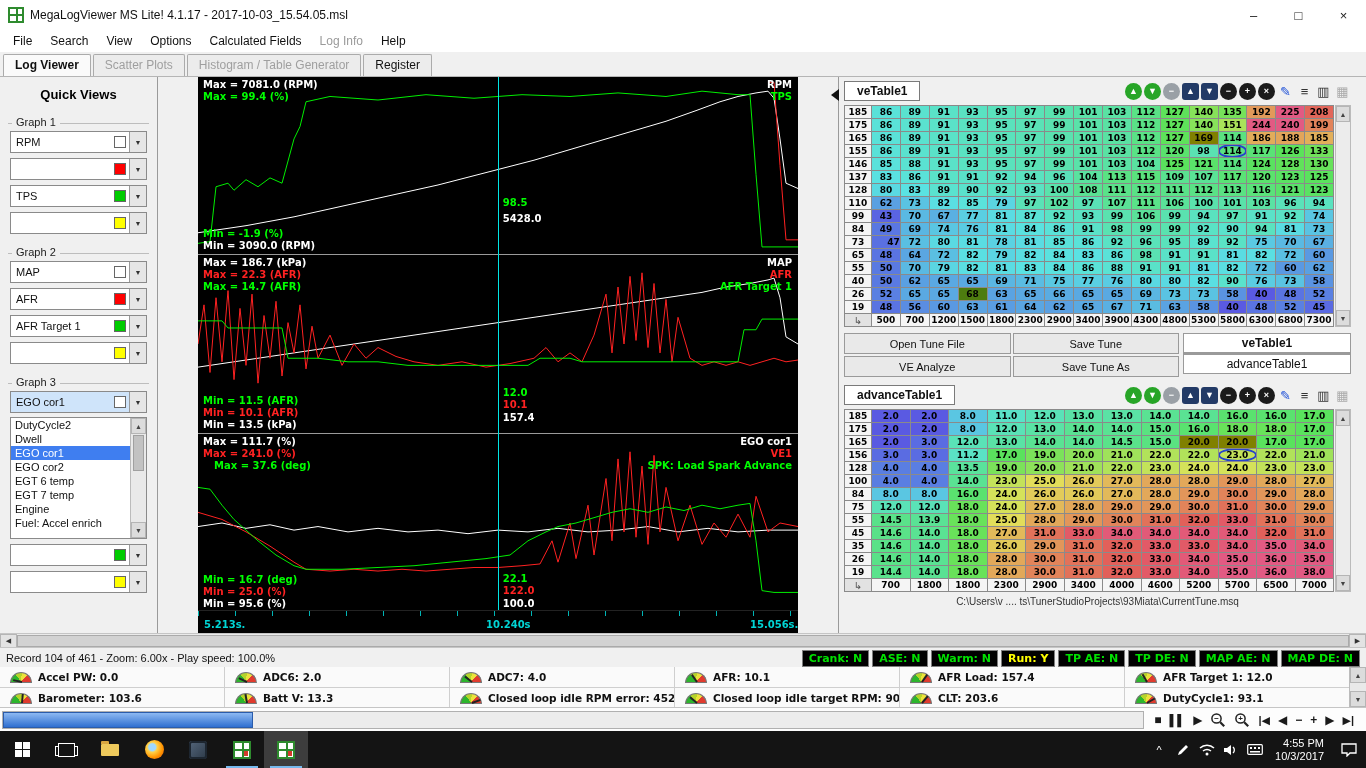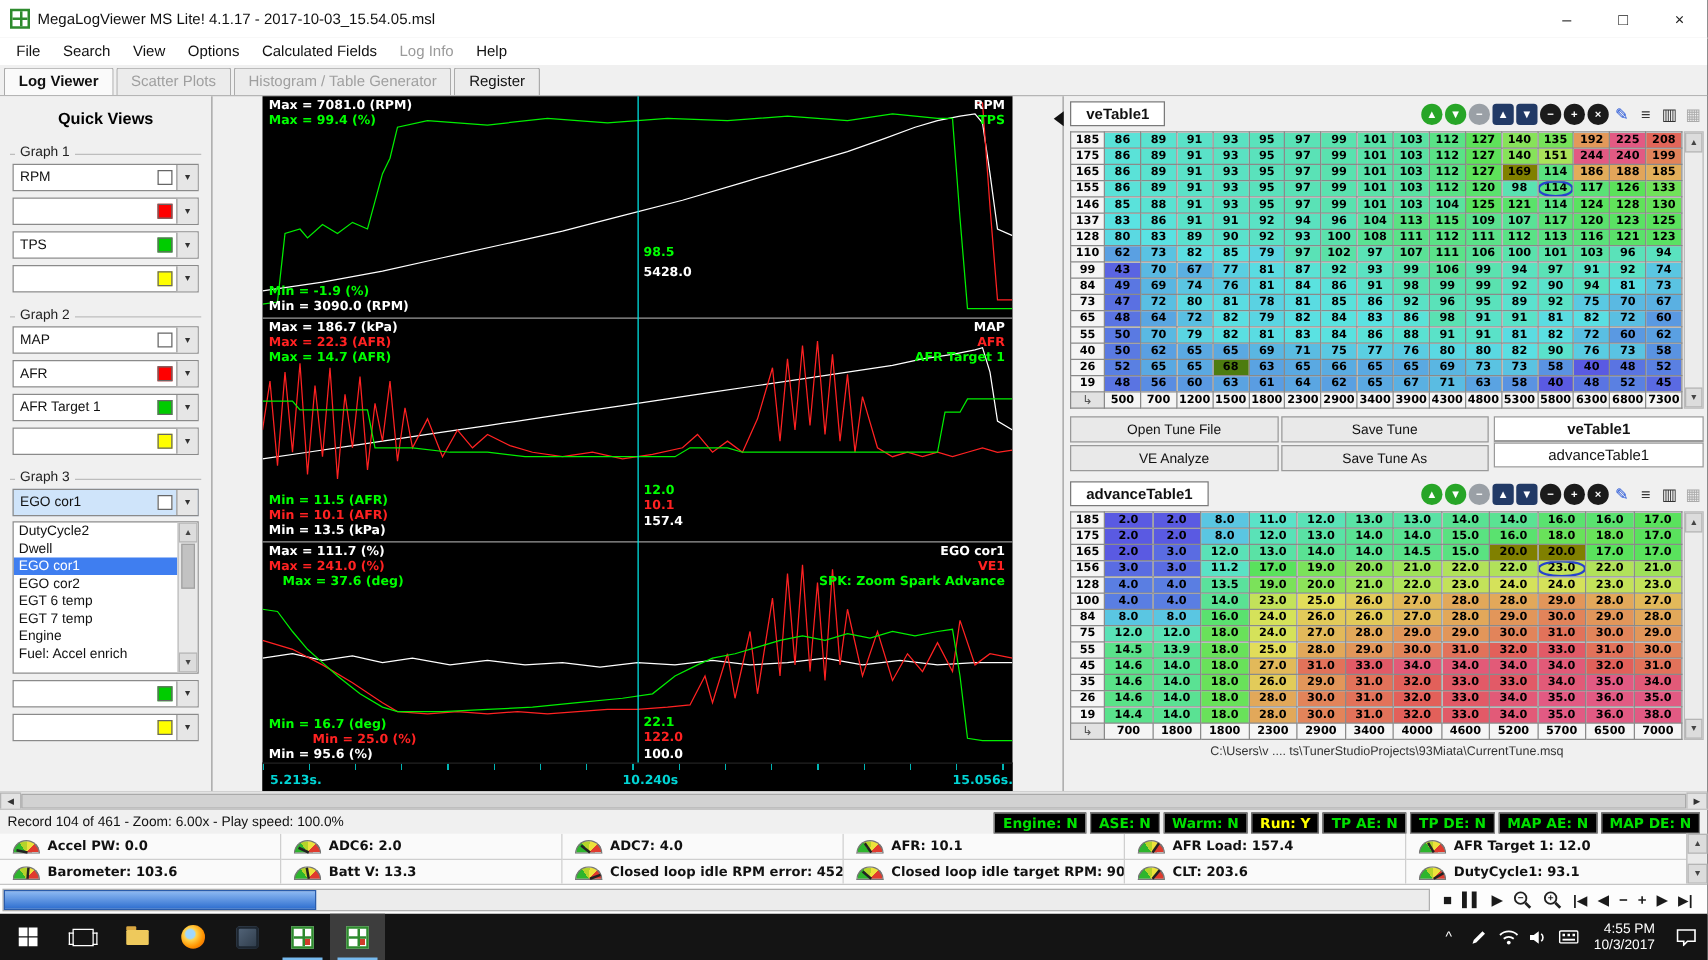--- a/index.html
+++ b/index.html
@@ -15,21 +15,21 @@
   .wbtn{width:45px;height:30px;display:flex;align-items:center;justify-content:center;font-size:13px;color:#222;cursor:pointer;}
   #menubar{position:absolute;top:30px;left:0;right:0;height:22px;background:#fff;display:flex;align-items:center;padding-left:4px;}
   .menu-item{padding:2px 9px;font-size:12px;color:#111;cursor:pointer;}
   .menu-item.disabled{color:#9a9a9a;}
   #tabbar{position:absolute;top:52px;left:0;right:0;height:24px;background:#f0f0f0;border-bottom:1px solid #b5b5b5;display:flex;align-items:flex-end;padding-left:3px;}
   .tab{font-size:12px;padding:3px 11px 4px;border:1px solid #ababab;border-bottom:none;margin-right:2px;background:#ececec;color:#111;cursor:pointer;border-radius:2px 2px 0 0;}
   .tab.active{background:#fafafa;font-weight:bold;}
   .tab.disabled{color:#9f9f9f;background:#ececec;}
 
   
-  #main{position:absolute;top:77px;left:0;right:0;height:556px;display:flex;gap:40px;}
+  #main{position:absolute;top:77px;left:0;right:12px;height:556px;display:flex;gap:40px;}
   
   #sidebar{width:228px;background:#f0f0f0;border-right:1px solid #9a9a9a;box-sizing:border-box;overflow:hidden;}
   #qv-title{text-align:center;font-weight:bold;font-size:13px;padding:10px 0 2px;}
   .qv-group{margin:12px 8px 0;position:relative;padding-top:10px;}
   .qv-group::before{content:"";position:absolute;top:7px;left:0;right:0;border-top:1px solid #bdbdbd;}
   .qv-group-label{position:absolute;top:0;left:4px;background:#f0f0f0;padding:0 4px;font-size:11px;color:#222;}
   .combo{height:20px;background:#fff;border:1px solid #8a8a8a;display:flex;align-items:center;margin:5px 2px 0;cursor:pointer;}
   .combo.focused{background:#cfe4fa;}
   .combo-val{flex:1;font-size:11px;padding-left:5px;color:#111;white-space:nowrap;overflow:hidden;}
   .swatch{width:10px;height:10px;border:1px solid #666;margin-right:3px;flex:none;}
@@ -308,25 +308,25 @@
             <polyline points="0,30 2,31 4,40 6,48 8,54 10,60 13,68 16,74 18,76 24,76 30,75 36,74 42,72 48,70 52,68 55,60 58,55 60,52 63,50 66,47 69,44 72,42 75,44 78,41 81,43 84,40 87,42 90,40 92,39 93,60 94,88 96,89 100,89" fill="none" stroke="#00ee00" stroke-width="1" vector-effect="non-scaling-stroke"></polyline>
           </svg>
           <div class="gmax">
             <div class="glab" style="color: rgb(255, 255, 255);">Max = 111.7 (%)</div>
             <div class="glab" style="color: rgb(255, 34, 34);">Max = 241.0 (%)</div>
             <div class="glab" style="color: rgb(0, 255, 0); margin-left: 11px;">Max = 37.6 (deg)</div>
           </div>
           <div class="gseries">
             <div class="glab" style="color: rgb(255, 255, 255);">EGO cor1</div>
             <div class="glab" style="color: rgb(255, 34, 34);">VE1</div>
-            <div class="glab" style="color: rgb(0, 255, 0);">SPK: Zoom Spark Advance</div>
+            <div class="glab" style="color: rgb(0, 255, 0);">SPK: Load Spark Advance</div>
           </div>
           <div class="gmin">
             <div class="glab" style="color: rgb(0, 255, 0);">Min = 16.7 (deg)</div>
-            <div class="glab" style="color: rgb(255, 34, 34); margin-left: 35px;">Min = 25.0 (%)</div>
+            <div class="glab" style="color: rgb(255, 34, 34);">Min = 25.0 (%)</div>
             <div class="glab" style="color: rgb(255, 255, 255);">Min = 95.6 (%)</div>
           </div>
           <div class="gcursorval" style="color: rgb(0, 255, 0); top: 78%;">22.1</div>
           <div class="gcursorval" style="color: rgb(255, 34, 34); top: 85%;">122.0</div>
           <div class="gcursorval" style="color: rgb(255, 255, 255); top: 92%;">100.0</div>
         </div>
         <div class="gaxis">
           <span class="gaxlab" style="left: 1%; margin-top: 35px;">5.213s.</span>
           <span class="gaxlab" style="left: 48%;">10.240s</span>
           <span class="gaxlab" style="left: 92%;">15.056s.</span>
@@ -543,21 +543,21 @@
                   <td class="vcell" style="background: rgb(90, 226, 175);">99</td>
                   <td class="vcell" style="background: rgb(90, 226, 175);">99</td>
                   <td class="vcell" style="background: rgb(90, 226, 197);">92</td>
                   <td class="vcell" style="background: rgb(90, 226, 204);">90</td>
                   <td class="vcell" style="background: rgb(90, 226, 191);">94</td>
                   <td class="vcell" style="background: rgb(90, 220, 226);">81</td>
                   <td class="vcell" style="background: rgb(90, 195, 226);">73</td>
                 </tr>
                 <tr>
                   <td class="ycell">73</td>
-                  <td class="vcell" style="background: rgb(90, 112, 226);">47</td>
+                  <td class="vcell" style="background: rgb(90, 112, 226); text-align: right;">47</td>
                   <td class="vcell" style="background: rgb(90, 191, 226);">72</td>
                   <td class="vcell" style="background: rgb(90, 217, 226);">80</td>
                   <td class="vcell" style="background: rgb(90, 220, 226);">81</td>
                   <td class="vcell" style="background: rgb(90, 210, 226);">78</td>
                   <td class="vcell" style="background: rgb(90, 220, 226);">81</td>
                   <td class="vcell" style="background: rgb(90, 226, 219);">85</td>
                   <td class="vcell" style="background: rgb(90, 226, 216);">86</td>
                   <td class="vcell" style="background: rgb(90, 226, 197);">92</td>
                   <td class="vcell" style="background: rgb(90, 226, 185);">96</td>
                   <td class="vcell" style="background: rgb(90, 226, 188);">95</td>
@@ -951,21 +951,21 @@
     <span class="hbtn">◀</span>
     <span class="htrack">
         <span class="hthumb"></span>
       </span>
     <span class="hbtn">▶</span>
   </div>
 
   <div id="record-row">
     <span id="record-info">Record 104 of 461 - Zoom: 6.00x - Play speed: 100.0%</span>
     <div id="badges">
-        <span class="badge" style="color: rgb(0, 224, 0);">Engine: N</span>
+        <span class="badge" style="color: rgb(0, 224, 0);">Crank: N</span>
         <span class="badge" style="color: rgb(0, 224, 0);">ASE: N</span>
         <span class="badge" style="color: rgb(0, 224, 0);">Warm: N</span>
         <span class="badge" style="color: rgb(255, 255, 0);">Run: Y</span>
         <span class="badge" style="color: rgb(0, 224, 0);">TP AE: N</span>
         <span class="badge" style="color: rgb(0, 224, 0);">TP DE: N</span>
         <span class="badge" style="color: rgb(0, 224, 0);">MAP AE: N</span>
         <span class="badge" style="color: rgb(0, 224, 0);">MAP DE: N</span>
       </div>
   </div>
 

